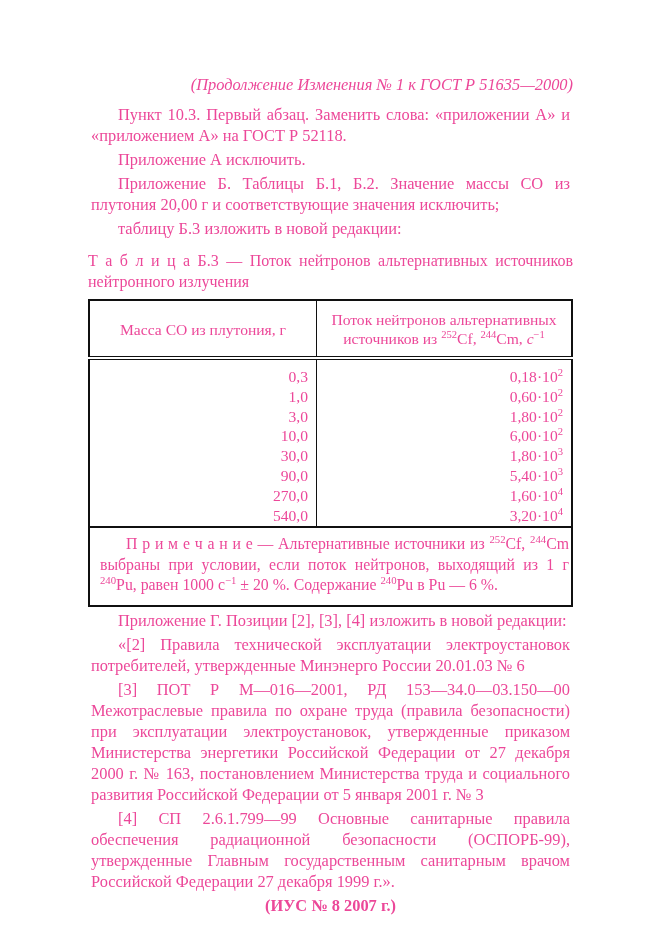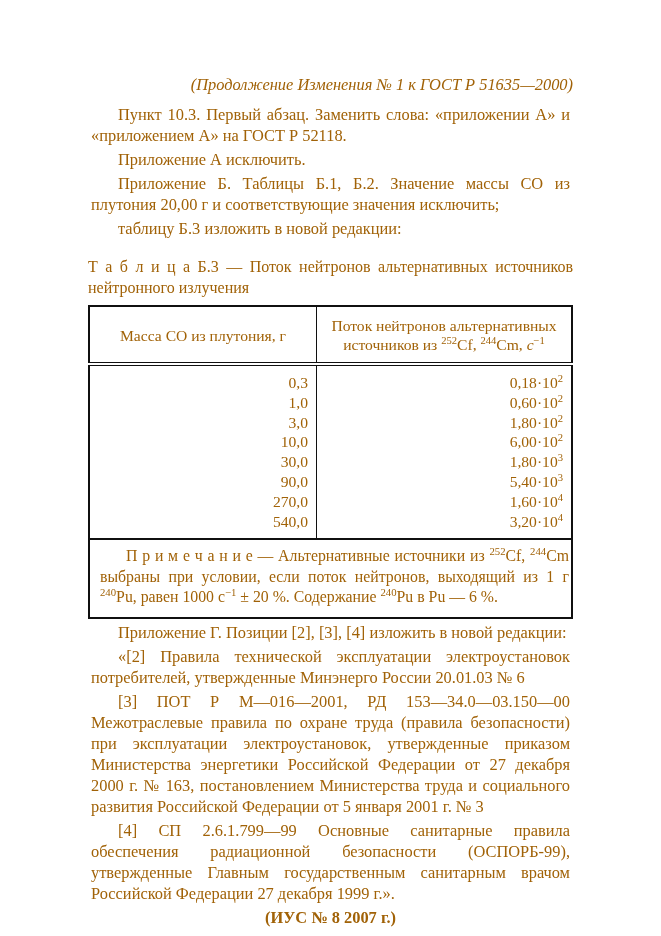--- a/index.html
+++ b/index.html
@@ -5,41 +5,41 @@
   html, body {
     margin: 0;
     padding: 0;
     background: #ffffff;
   }
   .page {
     position: relative;
     width: 661px;
     height: 936px;
     background: #ffffff;
-    color: #a16207;
+    color: #ec4899;
     font-family: "Liberation Serif", "DejaVu Serif", serif;
     font-size: 16.4px;
     line-height: 21px;
     box-sizing: border-box;
     padding: 74px 88px 0 88px;
     overflow: hidden;
   }
   .doc-header {
     font-style: italic;
     text-align: right;
     margin: 0 0 9px 0;
     white-space: nowrap;
   }
   p.para {
     margin: 3px;
     text-align: justify;
     text-indent: 27px;
   }
   .tbl-caption {
-    margin: 17px 0 7px 0;
+    margin: 11px 0 7px 0;
     text-align: justify;
     font-size: 16px;
   }
   table.gost-table {
     width: 100%;
     border-collapse: collapse;
     border: 2px solid #101010;
     font-size: 15.6px;
     table-layout: fixed;
   }
@@ -55,21 +55,21 @@
   table.gost-table tbody td:first-child {
     border-right: 1.5px solid #101010;
   }
   table.gost-table th:first-child { width: 41%; }
   table.gost-table tbody td {
     text-align: right;
     padding: 0 8px;
     line-height: 19.8px;
   }
   table.gost-table tbody tr:first-child td { padding-top: 7px; }
-  table.gost-table tbody tr:last-child td { padding-bottom: 7px; }
+  table.gost-table tbody tr:last-child td { padding-bottom: 1px; }
   td.note-cell {
     border-top: 2px solid #101010;
     border-right: none !important;
     text-align: justify;
     padding: 6px 2px 9px 10px;
     font-size: 15.8px;
     line-height: 20.5px;
   }
   td.note-cell .note-indent { display: inline-block; width: 26px; }
   sup {

